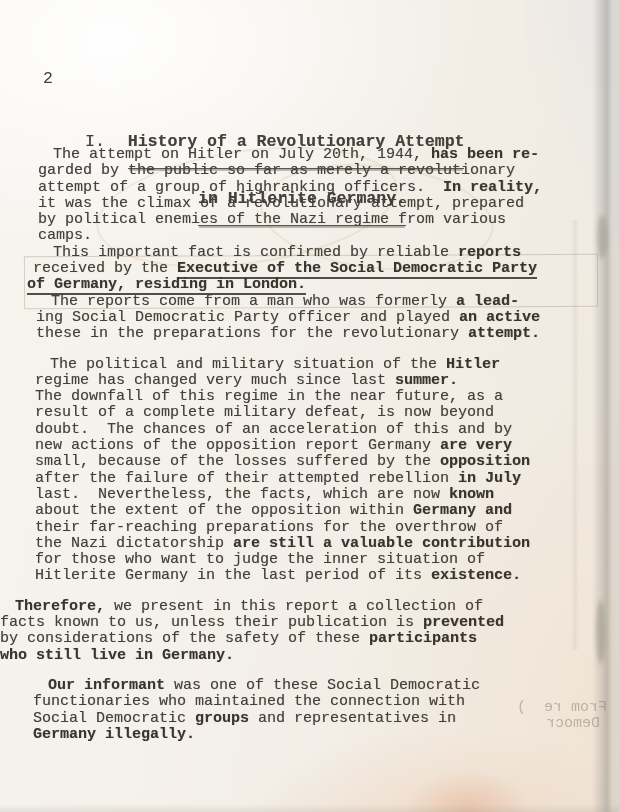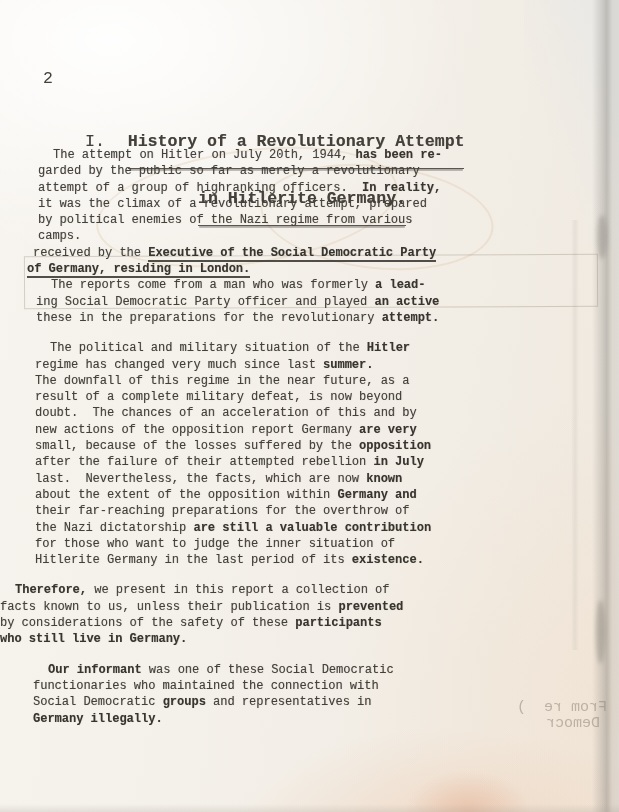--- a/index.html
+++ b/index.html
@@ -34,21 +34,21 @@
     border:1px solid rgba(140,128,110,0.32);transform:rotate(-0.25deg);}
   
   .ink{color:#44403a;}
   #page-number{position:absolute;left:43px;top:69px;font-size:16.5px;}
   #heading{position:absolute;left:85px;top:94px;font-size:16.5px;line-height:19px;white-space:pre;
     text-shadow:0.3px 0.3px 0.6px rgba(64,60,54,0.45);}
   #heading .numeral{margin-right:23px;}
   #heading .h2row{margin-left:113px;}
   .hu{border-bottom:1.6px solid rgba(62,58,52,0.85);box-shadow:0 3px 0 -1.2px rgba(62,58,52,0.38);
     padding-bottom:17px;font-weight:bold;}
-  #doc-body{position:absolute;left:0;top:147px;width:570px;font-size:12px;
+  #doc-body{position:absolute;left:0;top:147px;width:570px;font-size:15px;
     text-shadow:0.3px 0.3px 0.7px rgba(64,60,54,0.40);}
   .para{margin:0 0 14px 0;}
   .para-1{margin-left:38px;} .para-2{margin-left:38px;margin-bottom:0;}
   .para-3{margin-left:36px;} .para-4{margin-left:35px;}
   .para-5{} .para-6{margin-left:33px;}
   .para-1{margin-bottom:0;}
   .line{white-space:pre;line-height:16.3px;height:16.3px;}
   .line .b{font-weight:bold;color:#38342e;}
   .line .u{border-bottom:2px solid rgba(58,54,48,0.88);}
   .ind{margin-left:15px;}
@@ -85,20 +85,21 @@
   <div id="doc-body" class="ink">
       <div class="para para-1">
         <div class="line ind"><span>The attempt on Hitler on July 20th, 1944, </span><span class="b">has been re-</span></div>
         <div class="line"><span>garded by the public so far as merely a revolutionary</span></div>
         <div class="line"><span>attempt of a group of highranking officers.  </span><span class="b">In reality,</span></div>
         <div class="line"><span>it was the climax of a revolutionary attempt, prepared</span></div>
         <div class="line"><span>by political enemies of the Nazi regime from various</span></div>
         <div class="line"><span>camps.</span></div>
       </div>
       <div class="para para-2">
+        <div class="line ind"><span>This important fact is confirmed by reliable </span><span class="b">reports</span></div>
         <div class="line shift-1"><span>received by the </span><span class="b u">Executive of the Social Democratic Party</span></div>
         <div class="line shift-2"><span class="b u">of Germany, residing in London.</span></div>
       </div>
       <div class="para para-3">
         <div class="line ind"><span>The reports come from a man who was formerly </span><span class="b">a lead-</span></div>
         <div class="line"><span>ing Social Democratic Party officer and played </span><span class="b">an active</span></div>
         <div class="line"><span>these in the preparations for the revolutionary </span><span class="b">attempt.</span></div>
       </div>
       <div class="para para-4">
         <div class="line ind"><span>The political and military situation of the </span><span class="b">Hitler</span></div>

